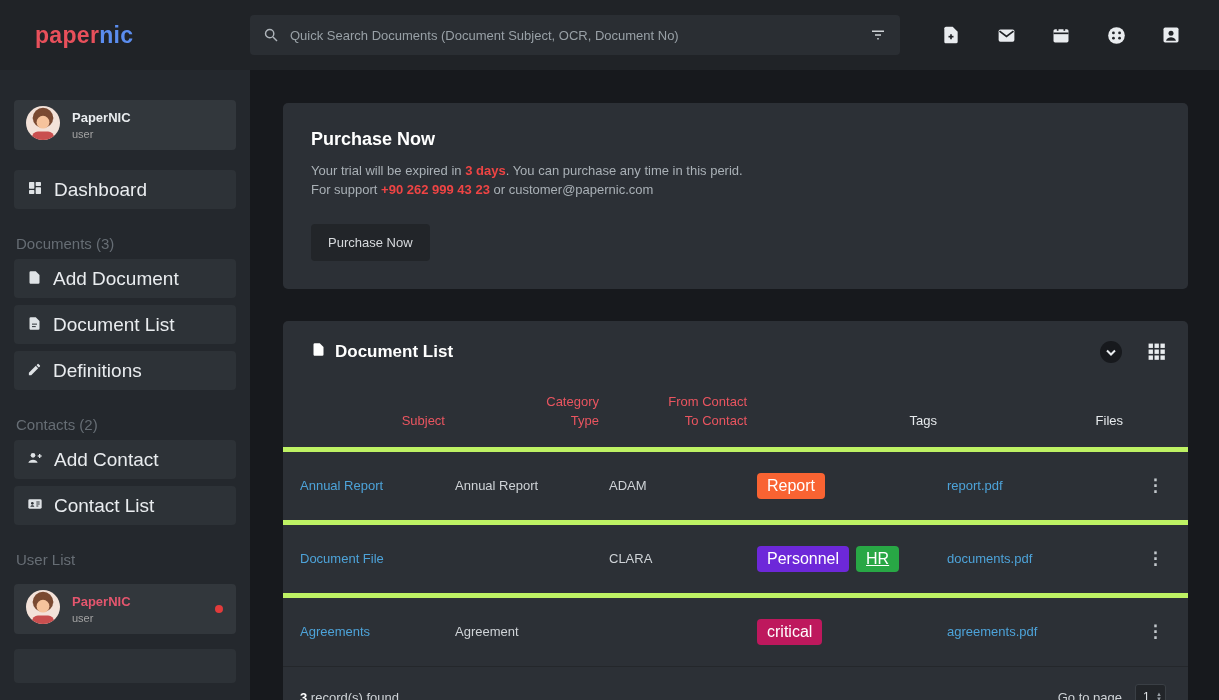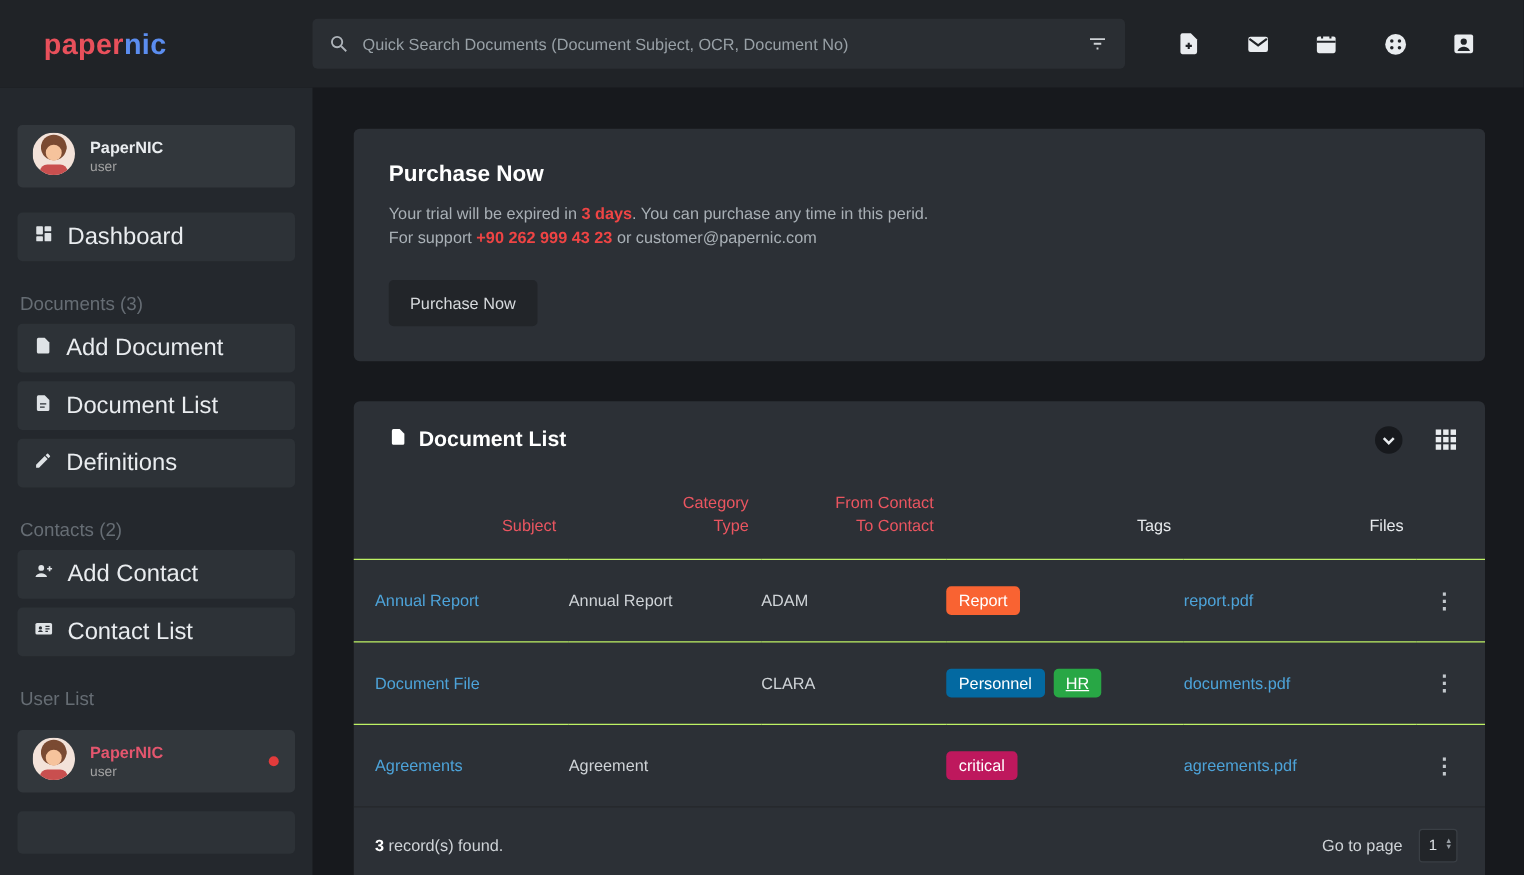--- a/index.html
+++ b/index.html
@@ -59,23 +59,23 @@
   .card-head{display:flex;align-items:center;padding:19px 22px 8px 28px;}
   .card-title{font-size:17px;font-weight:bold;color:#fff;display:flex;align-items:center;gap:9px;}
   .head-actions{margin-left:auto;display:flex;align-items:center;gap:24px;}
   .round-btn{background:none;border:none;padding:0;cursor:pointer;width:24px;height:24px;}
   .grid-btn{background:none;border:none;padding:0;cursor:pointer;color:#e9ecef;width:19px;height:19px;}
   table{width:100%;border-collapse:collapse;margin-top:10px;table-layout:fixed;}
   th{text-align:left;font-weight:normal;font-size:13px;color:#e6e9ec;vertical-align:bottom;padding:10px 10px 16px 0;}
   th .hl{display:block;line-height:1.5;text-align:right;}
   th.red{color:var(--accent-red);}
   th:first-child,td:first-child{padding-left:17px;}
-  tbody td{border-top:1px solid #bef264;padding:21px 10px 21px 0;font-size:13px;color:#cfd3d7;vertical-align:middle;}
+  tbody td{border-top:5px solid #bef264;padding:21px 10px 21px 0;font-size:13px;color:#cfd3d7;vertical-align:middle;}
   a.link{color:var(--link-blue);text-decoration:none;}
-  .tag{display:inline-block;color:#fff;font-size:13px;padding:4px 10px;border-radius:4px;margin-right:7px;}
+  .tag{display:inline-block;color:#fff;font-size:16px;padding:4px 10px;border-radius:4px;margin-right:7px;}
   td.actions{text-align:center;}
   .dots{background:none;border:none;color:#c3c8cd;font-size:17px;font-weight:bold;cursor:pointer;line-height:1;padding:2px 8px;letter-spacing:0;}
   .card-foot{display:flex;align-items:center;padding:17px 22px 24px 17px;border-top:1px solid #24272b;font-size:13px;color:#cfd3d7;}
   .card-foot b{color:#fff;}
   .goto{margin-left:auto;display:flex;align-items:center;gap:13px;}
   .page-box{width:31px;height:27px;background:#222529;border:1px solid #3a3f45;border-radius:3px;display:flex;align-items:center;padding:0 3px 0 7px;color:#dfe3e6;font-size:12px;cursor:text;}
   .spin{margin-left:auto;display:flex;flex-direction:column;color:#9aa0a6;font-size:6px;line-height:5px;cursor:pointer;}
 </style>
 </head>
 <body>
@@ -344,21 +344,21 @@
             <td>Annual Report</td>
             <td>ADAM</td>
             <td><span class="tag" style="background: rgb(249, 99, 50);">Report</span></td>
             <td><a href="#" class="link">report.pdf</a></td>
             <td class="actions"><button class="dots">⋮</button></td>
           </tr>
           <tr>
             <td><a href="#" class="link">Document File</a></td>
             <td></td>
             <td>CLARA</td>
-            <td><span class="tag" style="background: #0369a1;">Personnel</span><span class="tag" style="background: rgb(40, 167, 69); text-decoration: underline;">HR</span></td>
+            <td><span class="tag" style="background: #6d28d9;">Personnel</span><span class="tag" style="background: rgb(40, 167, 69); text-decoration: underline;">HR</span></td>
             <td><a href="#" class="link">documents.pdf</a></td>
             <td class="actions"><button class="dots">⋮</button></td>
           </tr>
           <tr>
             <td><a href="#" class="link">Agreements</a></td>
             <td>Agreement</td>
             <td></td>
             <td><span class="tag" style="background: #be185d;">critical</span></td>
             <td><a href="#" class="link">agreements.pdf</a></td>
             <td class="actions"><button class="dots">⋮</button></td>

